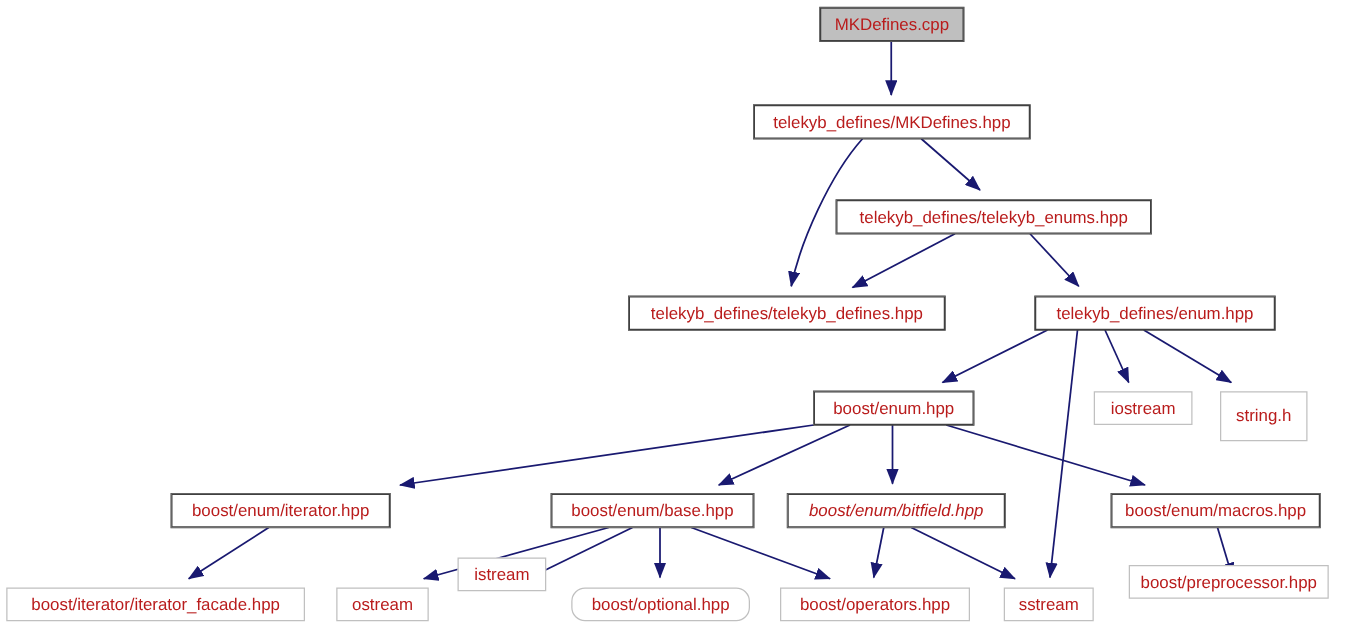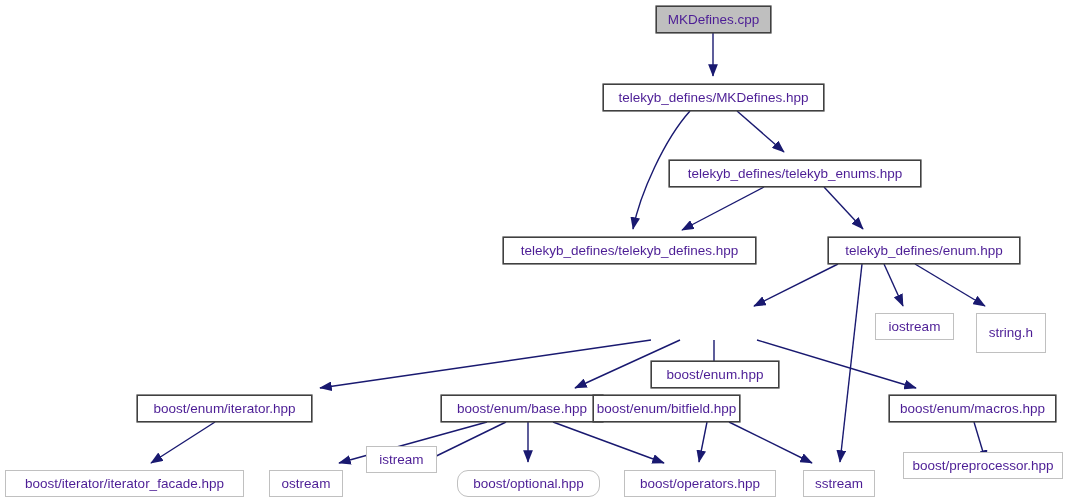--- a/index.html
+++ b/index.html
@@ -27,21 +27,21 @@
   }
   .node {
     position: absolute;
     box-sizing: border-box;
     display: flex;
     align-items: center;
     justify-content: center;
     background: #ffffff;
     border: 1px solid #c0c0c0;
     font-size: 13.5px;
-    color: #4c1d95;
+    color: #b91c1c;
     white-space: nowrap;
     line-height: 1;
     letter-spacing: 0px;
   }
   .node.strong {
     border: 1px solid #404040;
     box-shadow: 0 0 0 0.6px #404040;
   }
   .node.root {
     background: #bfbfbf;
@@ -98,36 +98,36 @@
       </div>
       <div class="node strong" style="left: 669px; top: 160px; width: 252px; height: 27px;">
         <span class="node-label">telekyb_defines/telekyb_enums.hpp</span>
       </div>
       <div class="node strong" style="left: 503px; top: 237px; width: 253px; height: 27px;">
         <span class="node-label">telekyb_defines/telekyb_defines.hpp</span>
       </div>
       <div class="node strong" style="left: 781px; top: 237px; width: 192px; height: 27px; margin-left: 47px;">
         <span class="node-label">telekyb_defines/enum.hpp</span>
       </div>
-      <div class="node strong" style="left: 651px; top: 313px; width: 128px; height: 27px; margin-top: 48px;">
+      <div class="node strong" style="left: 651px; top: 313px; width: 128px; height: 27px;">
         <span class="node-label">boost/enum.hpp</span>
       </div>
       <div class="node" style="left: 875px; top: 313px; width: 79px; height: 27px;">
         <span class="node-label">iostream</span>
       </div>
       <div class="node" style="left: 976px; top: 313px; width: 70px; height: 40px;">
         <span class="node-label">string.h</span>
       </div>
       <div class="node strong" style="left: 137px; top: 395px; width: 175px; height: 27px;">
         <span class="node-label">boost/enum/iterator.hpp</span>
       </div>
       <div class="node strong" style="left: 441px; top: 395px; width: 162px; height: 27px;">
         <span class="node-label">boost/enum/base.hpp</span>
       </div>
-      <div class="node strong" style="left: 593px; top: 395px; width: 147px; height: 27px;">
+      <div class="node strong" style="left: 630px; top: 395px; width: 174px; height: 27px; font-style: italic;">
         <span class="node-label">boost/enum/bitfield.hpp</span>
       </div>
       <div class="node strong" style="left: 889px; top: 395px; width: 167px; height: 27px;">
         <span class="node-label">boost/enum/macros.hpp</span>
       </div>
       <div class="node" style="left: 5px; top: 470px; width: 239px; height: 27px;">
         <span class="node-label">boost/iterator/iterator_facade.hpp</span>
       </div>
       <div class="node" style="left: 269px; top: 470px; width: 74px; height: 27px;">
         <span class="node-label">ostream</span>

